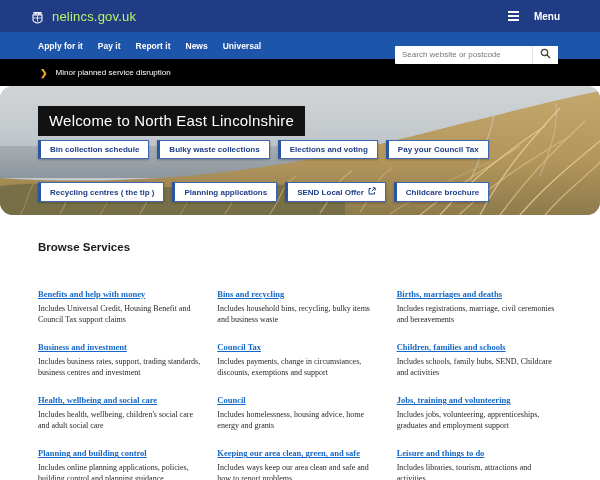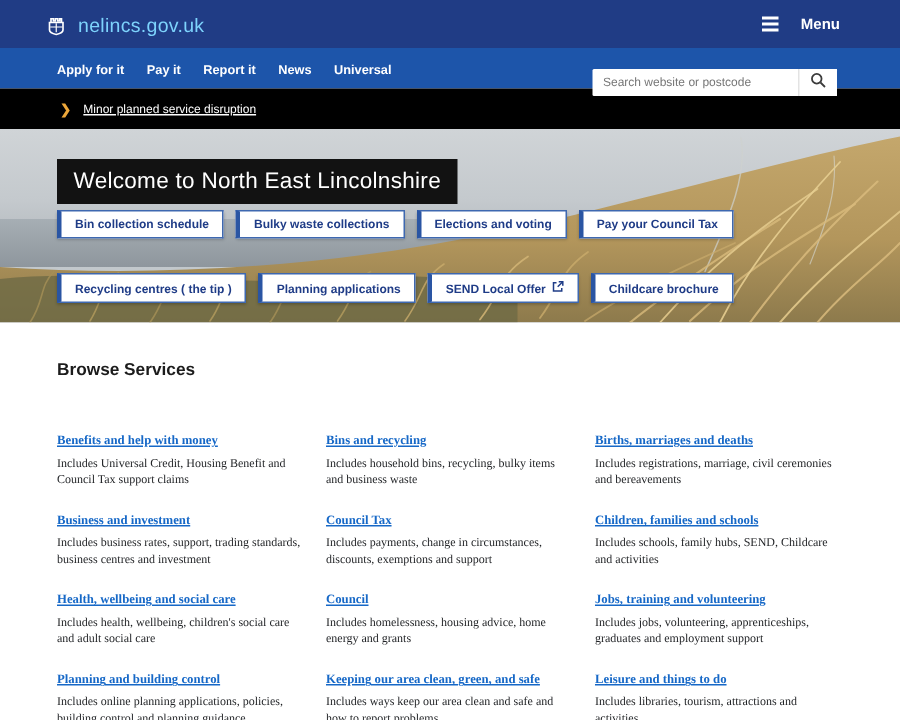--- a/index.html
+++ b/index.html
@@ -14,21 +14,21 @@
   .topbar {
     height: 32px;
     background: var(--c-topbar, #203c85);
     display: flex;
     align-items: center;
     padding: 0 40px 0 30px;
     color: #fff;
   }
   .brand { display: flex; align-items: center; gap: 7px; cursor: pointer; }
   .crest svg { display: block; }
-  .site-name { font-size: 13px; color: #7dd3fc; letter-spacing: .2px; }
+  .site-name { font-size: 13px; color: #bef264; letter-spacing: .2px; }
   .menu-toggle {
     margin-left: auto;
     display: flex; align-items: center; gap: 15px;
     color: #fff; font-size: 10px; font-weight: bold; cursor: pointer;
   }
   .hamburger { display: flex; flex-direction: column; gap: 2px; }
   .hamburger i { display: block; width: 11px; height: 2px; background: #fff; }
 
   
   .navbar {
@@ -62,24 +62,24 @@
     cursor: pointer;
   }
 
   
   .alertbar {
     height: 27px; background: var(--c-alert, #000);
     display: flex; align-items: center; gap: 8px;
     padding: 0 40px; cursor: pointer;
   }
   .alert-chevron { color: var(--c-chevron, #eda73a); font-size: 9px; font-weight: bold; }
-  .alert-text { color: #fff; font-size: 8px; text-decoration: underline; }
-
-  
-  .hero { position: relative; height: 129px; overflow: hidden; background: #c2c8cc; }
+  .alert-text { color: #fff; font-size: 8px; }
+
+  
+  .hero { position: relative; height: 129px; overflow: hidden; background: #c2c8cc; border-radius: 13px; }
   .hero-art { position: absolute; inset: 0; }
   .hero-title {
     position: absolute; left: 38px; top: 20px;
     background: #121212; color: #fff;
     font-size: 15px; padding: 6px 11px 7px; letter-spacing: .2px;
   }
   .hero-links { position: absolute; left: 38px; top: 54px; display: flex; flex-direction: column; gap: 23px; }
   .hero-row { display: flex; gap: 8px; }
   .quick-link {
     background: #fff;

